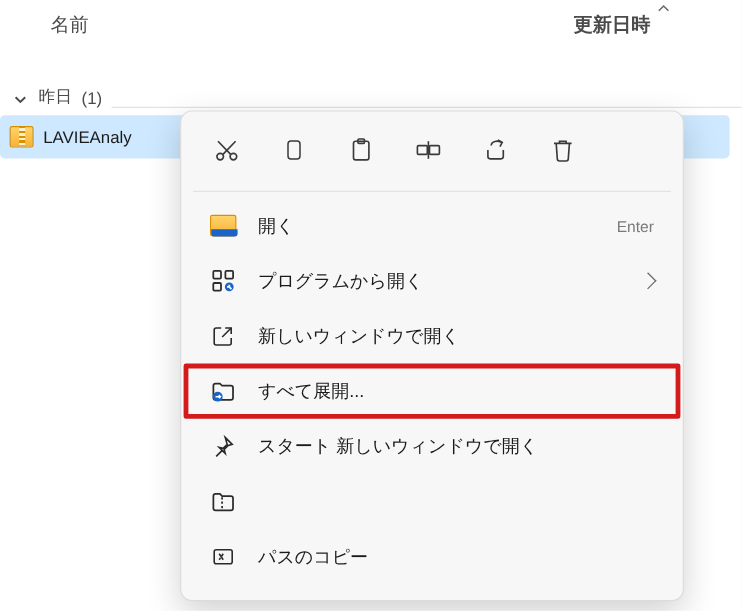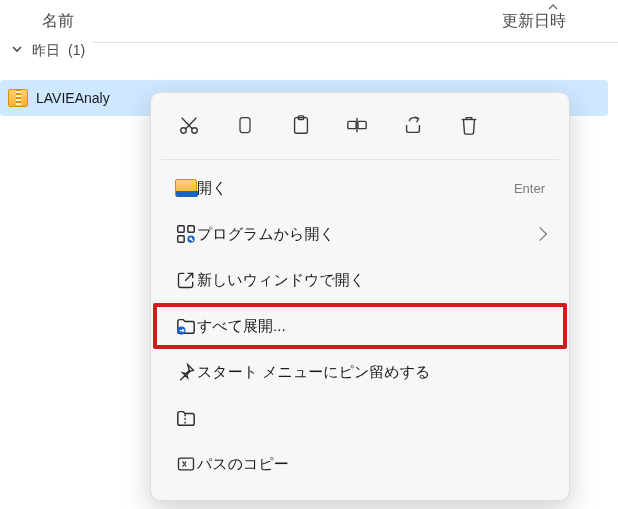--- a/index.html
+++ b/index.html
@@ -17,35 +17,36 @@
   
   .columns {
     display: flex;
     align-items: center;
     height: 42px;
     padding-left: 42px;
     color: #4b4b4b;
     font-size: 16px;
   }
   .col-name { width: 400px; }
-  .col-date { margin-left: auto; padding-right: 52px; display: flex; align-items: center; gap: 6px; }
+  .col-date { margin-left: auto; padding-right: 76px; display: flex; align-items: center; gap: 6px; font-weight: bold; }
   .sort-caret {
     width: 10px; height: 6px;
     position: absolute;
     top: 4px; right: 60px;
   }
 
   
   .group-row {
     display: flex;
-    align-items: flex-start;
+    align-items: flex-end;
     height: 32px;
     padding-left: 10px;
     color: #4b4b4b;
     gap: 8px;
+    margin-top: 16px;
   }
   .group-row .chev { width: 14px; height: 14px; flex: 0 0 auto; }
   .group-row .line {
     flex: 1;
     height: 1px;
     background: #e1e1e1;
   }
 
   
   .file-row {
@@ -110,20 +111,21 @@
     height: 1px;
     background: #e3e3e3;
     margin: 2px 10px 6px 10px;
   }
 
   .menu-item {
     display: flex;
     align-items: center;
     height: 44px;
     padding: 0 18px 0 18px;
+    gap: 18px;
     cursor: pointer;
     margin: 2px 6px;
     border-radius: 6px;
   }
   .menu-item .mi-icon {
     width: 22px; height: 22px;
     flex: 0 0 22px;
     display: flex; align-items: center; justify-content: center;
     color: #2b2b2b;
   }
@@ -288,21 +290,21 @@
     </div>
     <div class="mi-label">すべて展開...</div>
   </div>
 
   <div class="menu-item">
     <div class="mi-icon">
       <svg width="20" height="20" viewBox="0 0 24 24" fill="none" stroke="#2b2b2b" stroke-width="1.6">
         <path d="M14 3 l7 7 -4 1 -4 4 1 4 -3 -3 -6 6 6 -6 -3 -3 4 1 4 -4 Z"></path>
       </svg>
     </div>
-    <div class="mi-label">スタート メニューにピン留めする</div>
+    <div class="mi-label">スタート 新しいウィンドウで開く</div>
   </div>
 
   <div class="menu-item">
     <div class="mi-icon">
       <svg width="22" height="20" viewBox="0 0 24 22" fill="none" stroke="#2b2b2b" stroke-width="1.6">
         <path d="M3 6 a2 2 0 0 1 2 -2 h4 l2 2 h8 a2 2 0 0 1 2 2 v9 a2 2 0 0 1 -2 2 H5 a2 2 0 0 1 -2 -2 Z"></path>
         <path d="M11 7 v11" stroke-dasharray="2 2"></path>
       </svg>
     </div>
   </div>

